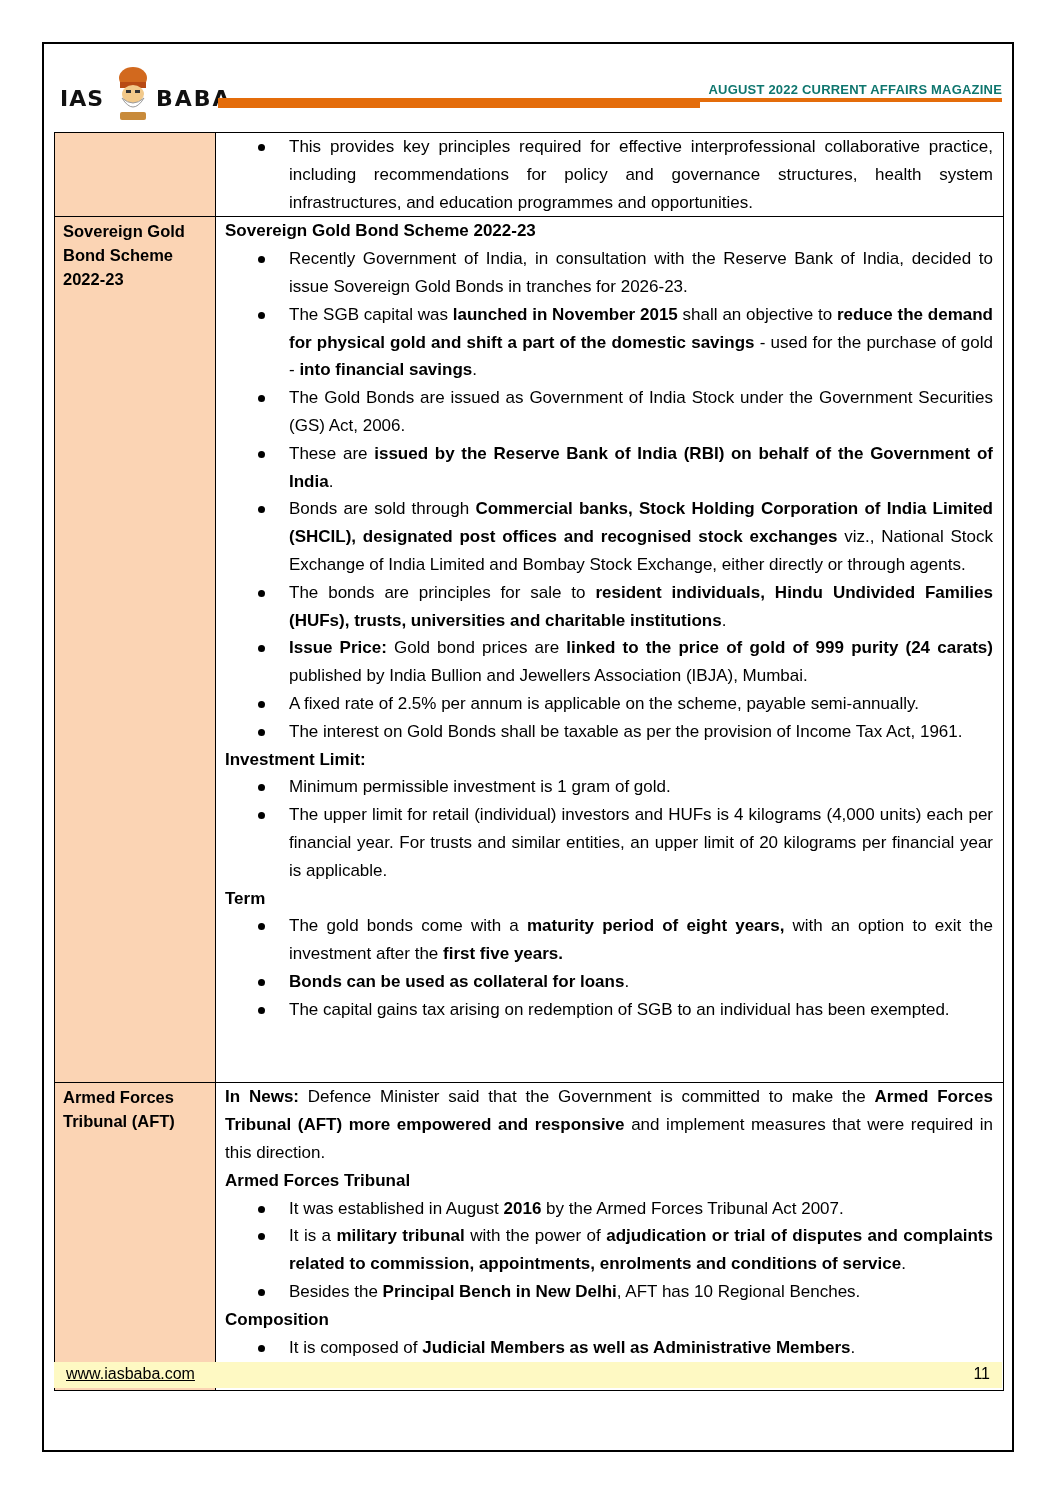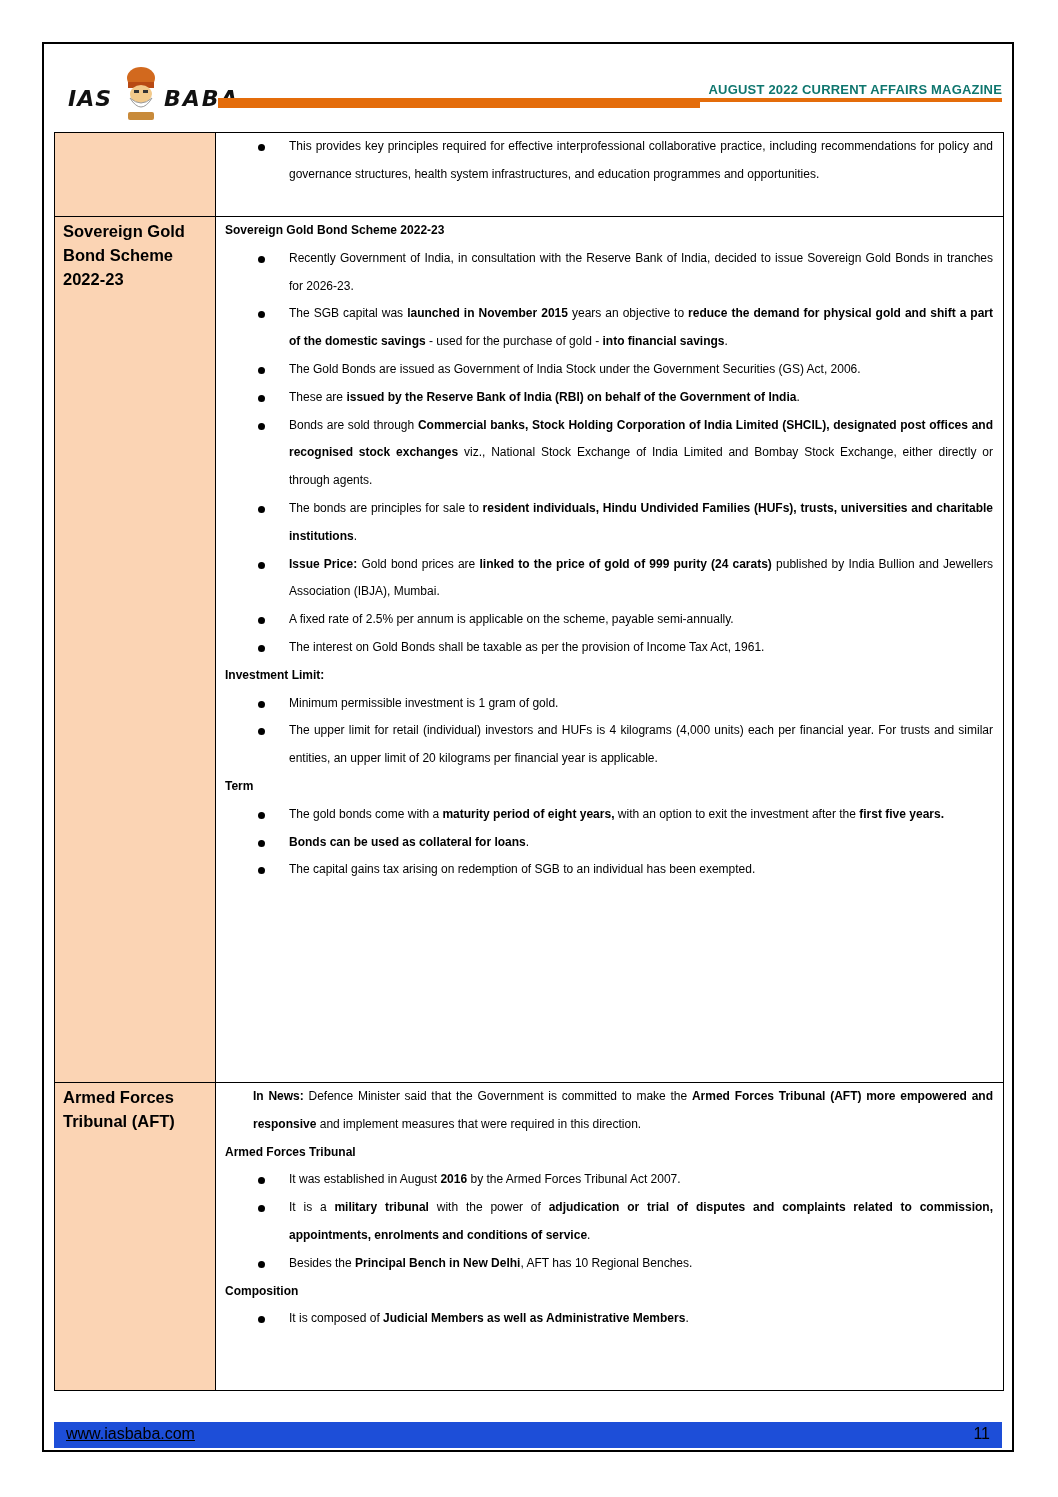--- a/index.html
+++ b/index.html
@@ -1,37 +1,37 @@
 <!DOCTYPE html>
 <html><head>
 <meta charset="utf-8">
 <style>
   html, body { margin:0; padding:0; background:#ffffff; }
   body { width:1058px; height:1497px; position:relative; overflow:hidden; font-family:"Liberation Sans", sans-serif; color:#000; }
   .page-border { position:absolute; left:42px; top:42px; width:972px; height:1410px; border:2px solid #000; box-sizing:border-box; }
-  .logo { position:absolute; left:68px; top:66px; height:60px; width:158px;font-style:italic; }
+  .logo { position:absolute; left:60px; top:66px; height:60px; width:158px; }
   .logo .ias, .logo .baba { position:absolute; top:20px; font-family:"DejaVu Sans", sans-serif; font-weight:bold; font-size:22px; letter-spacing:1px; color:#111; }
   .logo .ias { left:0; }
   .logo .baba { left:96px; letter-spacing:2px; }
   .logo .mascot { position:absolute; left:54px; top:0; width:38px; height:58px; }
   .header-line-thick { position:absolute; left:218px; top:98px; width:482px; height:10px; background:#E46C0A; }
   .header-line-thin { position:absolute; left:700px; top:98px; width:302px; height:4px; background:#E46C0A; }
   .header-title { position:absolute; right:56px; top:82px; font-family:"Liberation Sans", sans-serif; font-weight:bold; font-size:13px; color:#0f766e; letter-spacing:0.2px; }
 
   table.content { position:absolute; left:54px; top:132px; width:950px; border-collapse:collapse; table-layout:fixed; }
   table.content td { border:1.5px solid #000; vertical-align:top; padding:0; }
   td.topic { width:161px; background:#FBD4B4; padding:2px 8px 0 8px !important; box-sizing:border-box; font-weight:bold; font-size:16.5px; line-height:24px; }
-  td.body-cell { padding:0 10px 0 9px !important; font-size:12px; line-height:27.8px; }
+  td.body-cell { padding:0 10px 0 9px !important; font-size:17px; line-height:27.8px; }
   .heading { font-weight:bold; }
   ul { margin:0; padding:0; list-style:none; }
   li { position:relative; padding-left:64px; text-align:justify; }
   li .bullet { position:absolute; left:33px; top:11px; width:7px; height:7px; border-radius:50%; background:#000; }
   b { font-weight:bold; }
 
-  .footer-bar { position:absolute; left:54px; top:1422px; width:948px; height:26px; background:#1d4ed8; }
+  .footer-bar { position:absolute; left:54px; top:1362px; width:948px; height:26px; background:#fef9c3; }
   .footer-link { position:absolute; left:12px; top:3px; font-size:16px; color:#000; text-decoration:underline; }
   .footer-page { position:absolute; right:12px; top:3px; font-size:16px; color:#000; }
 </style>
 </head>
 <body>
 
 <div class="page-border"></div>
 
 <div class="logo">
   <span class="ias">IAS</span>
@@ -59,21 +59,21 @@
             <li><span class="bullet"></span><span>This provides key principles required for effective interprofessional collaborative practice, including recommendations for policy and governance structures, health system infrastructures, and education programmes and opportunities.</span></li>
           </ul>
     </td>
   </tr>
   <tr style="height:866px;padding-left:32px;">
     <td class="topic">Sovereign Gold Bond Scheme 2022-23</td>
     <td class="body-cell">
       <div class="heading">Sovereign Gold Bond Scheme 2022-23</div>
       <ul id="r1s0">
             <li><span class="bullet"></span><span>Recently Government of India, in consultation with the Reserve Bank of India, decided to issue Sovereign Gold Bonds in tranches for 2026-23.</span></li>
-            <li><span class="bullet"></span><span>The SGB capital was </span><b>launched in November 2015</b><span> years an objective to </span><b>reduce the demand for physical gold and shift a part of the domestic savings</b><span> - used for the purchase of gold - </span><b>into financial savings</b><span>.</span></li>
+            <li><span class="bullet"></span><span>The SGB capital was </span><b>launched in November 2015</b><span> shall an objective to </span><b>reduce the demand for physical gold and shift a part of the domestic savings</b><span> - used for the purchase of gold - </span><b>into financial savings</b><span>.</span></li>
             <li><span class="bullet"></span><span>The Gold Bonds are issued as Government of India Stock under the Government Securities (GS) Act, 2006.</span></li>
             <li><span class="bullet"></span><span>These are </span><b>issued by the Reserve Bank of India (RBI) on behalf of the Government of India</b><span>.</span></li>
             <li><span class="bullet"></span><span>Bonds are sold through </span><b>Commercial banks, Stock Holding Corporation of India Limited (SHCIL), designated post offices and recognised stock exchanges</b><span> viz., National Stock Exchange of India Limited and Bombay Stock Exchange, either directly or through agents.</span></li>
             <li><span class="bullet"></span><span>The bonds are principles for sale to </span><b>resident individuals, Hindu Undivided Families (HUFs), trusts, universities and charitable institutions</b><span>.</span></li>
             <li><span class="bullet"></span><b>Issue Price:</b><span> Gold bond prices are </span><b>linked to the price of gold of 999 purity (24 carats)</b><span> published by India Bullion and Jewellers Association (IBJA), Mumbai.</span></li>
             <li><span class="bullet"></span><span>A fixed rate of 2.5% per annum is applicable on the scheme, payable semi-annually.</span></li>
             <li><span class="bullet"></span><span>The interest on Gold Bonds shall be taxable as per the provision of Income Tax Act, 1961.</span></li>
           </ul>
       <div class="heading">Investment Limit:</div>
       <ul id="r1s1">
@@ -84,21 +84,21 @@
       <ul id="r1s2">
             <li><span class="bullet"></span><span>The gold bonds come with a </span><b>maturity period of eight years,</b><span> with an option to exit the investment after the </span><b>first five years.</b></li>
             <li><span class="bullet"></span><b>Bonds can be used as collateral for loans</b><span>.</span></li>
             <li><span class="bullet"></span><span>The capital gains tax arising on redemption of SGB to an individual has been exempted.</span></li>
           </ul>
     </td>
   </tr>
   <tr style="height:308px;">
     <td class="topic">Armed Forces Tribunal (AFT)</td>
     <td class="body-cell">
-      <div class="paragraph" id="r2p0" style="text-align:justify;margin-left:28px;"><b>In News:</b><span> Defence Minister said that the Government is committed to make the </span><b>Armed Forces Tribunal (AFT) more empowered and responsive</b><span> and implement measures that were required in this direction.</span></div>
+      <div class="paragraph" id="r2p0" style="text-align:justify;"><b>In News:</b><span> Defence Minister said that the Government is committed to make the </span><b>Armed Forces Tribunal (AFT) more empowered and responsive</b><span> and implement measures that were required in this direction.</span></div>
       <div class="heading">Armed Forces Tribunal</div>
       <ul id="r2s1">
             <li><span class="bullet"></span><span>It was established in August </span><b>2016</b><span> by the Armed Forces Tribunal Act 2007.</span></li>
             <li><span class="bullet"></span><span>It is a </span><b>military tribunal</b><span> with the power of </span><b>adjudication or trial of disputes and complaints related to commission, appointments, enrolments and conditions of service</b><span>.</span></li>
             <li><span class="bullet"></span><span>Besides the </span><b>Principal Bench in New Delhi</b><span>, AFT has 10 Regional Benches.</span></li>
           </ul>
       <div class="heading">Composition</div>
       <ul id="r2s2">
             <li><span class="bullet"></span><span>It is composed of </span><b>Judicial Members as well as Administrative Members</b><span>.</span></li>
           </ul>

